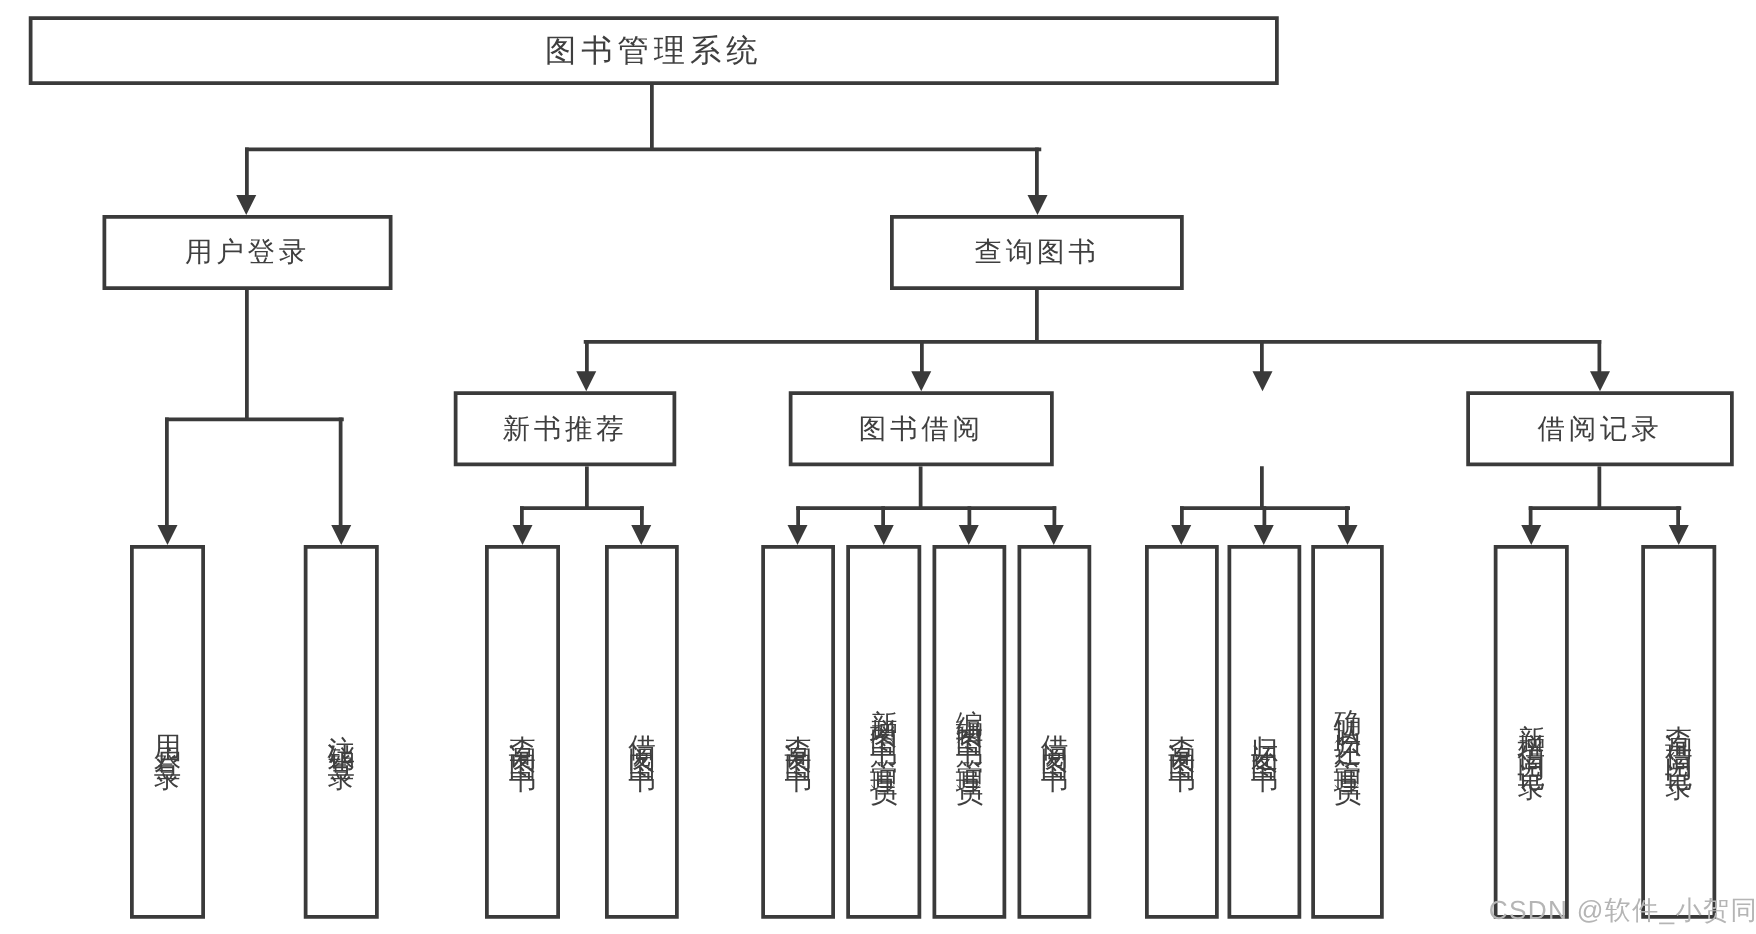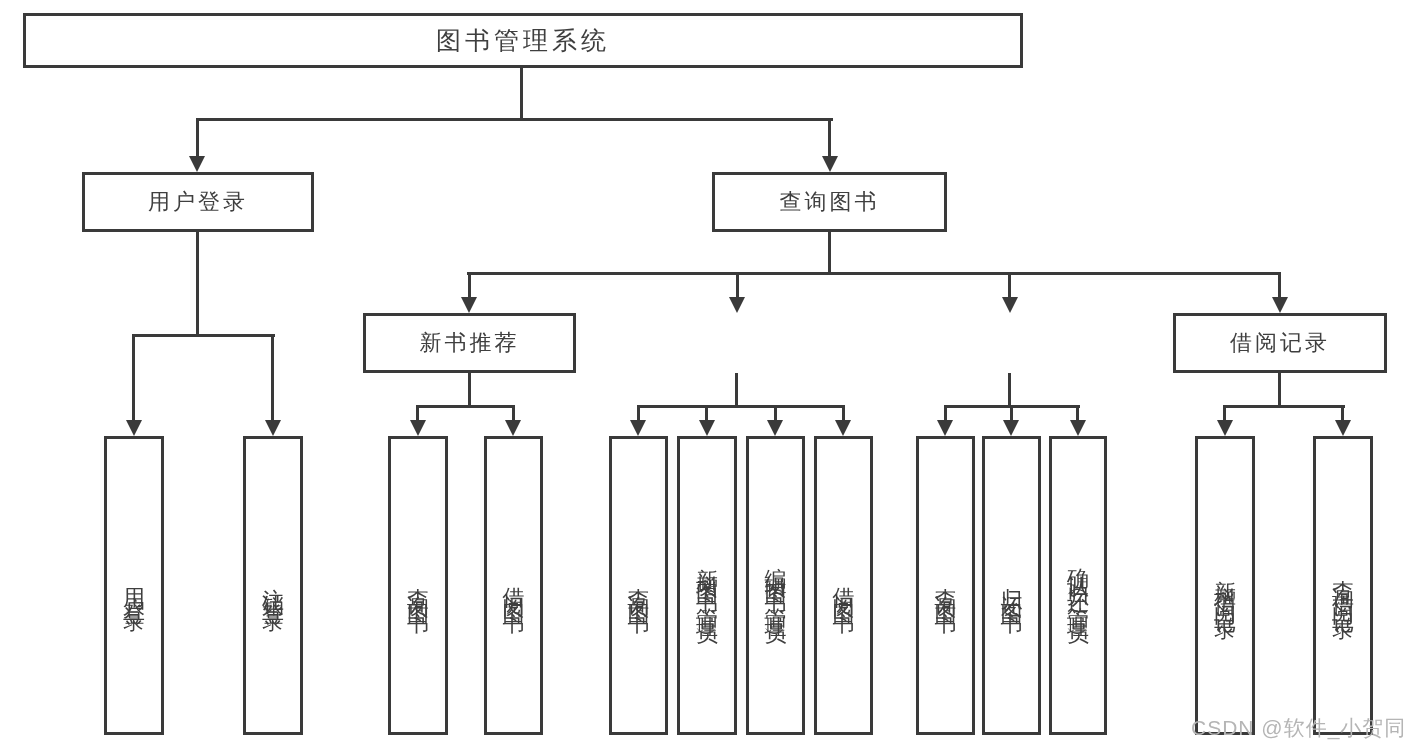--- a/index.html
+++ b/index.html
@@ -110,22 +110,25 @@
     <span>图书管理系统</span>
   </div>
 
   <div class="hnode" style="left:82px;top:172px;width:232px;height:60px">
     <span>用户登录</span>
   </div>
   <div class="hnode" style="left:712px;top:172px;width:235px;height:60px">
     <span>查询图书</span>
   </div>
 
-  <div class="hnode" style="left:363px;top:313px;width:213px;height:60px">
+  <div class="hnode" style="left:363px;top:313px;width:178px;height:60px">
     <span>新书推荐</span>
+  </div>
+  <div class="hnode" style="left:631px;top:313px;width:212px;height:60px">
+    <span>图书借阅</span>
   </div>
   <div class="hnode" style="left:1173px;top:313px;width:214px;height:60px">
     <span>借阅记录</span>
   </div>
 
   <div class="vnode" style="left:104px;top:436px;width:60px;height:299px">
     <span>用户登录</span>
   </div>
   <div class="vnode" style="left:243px;top:436px;width:60px;height:299px">
     <span>注销登录</span>

